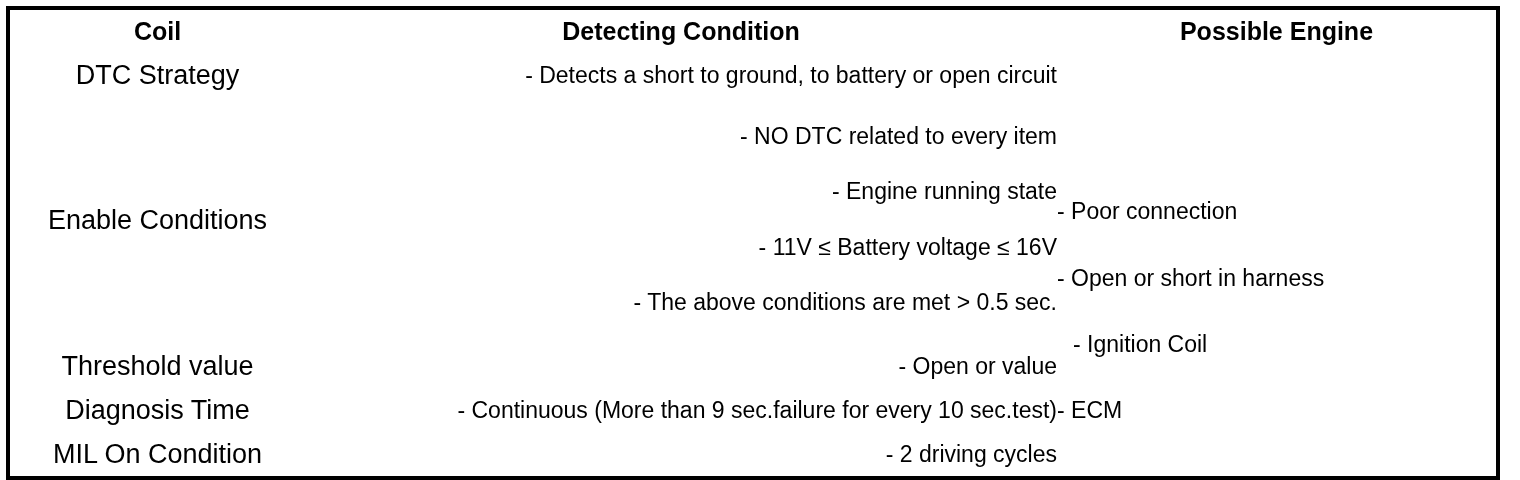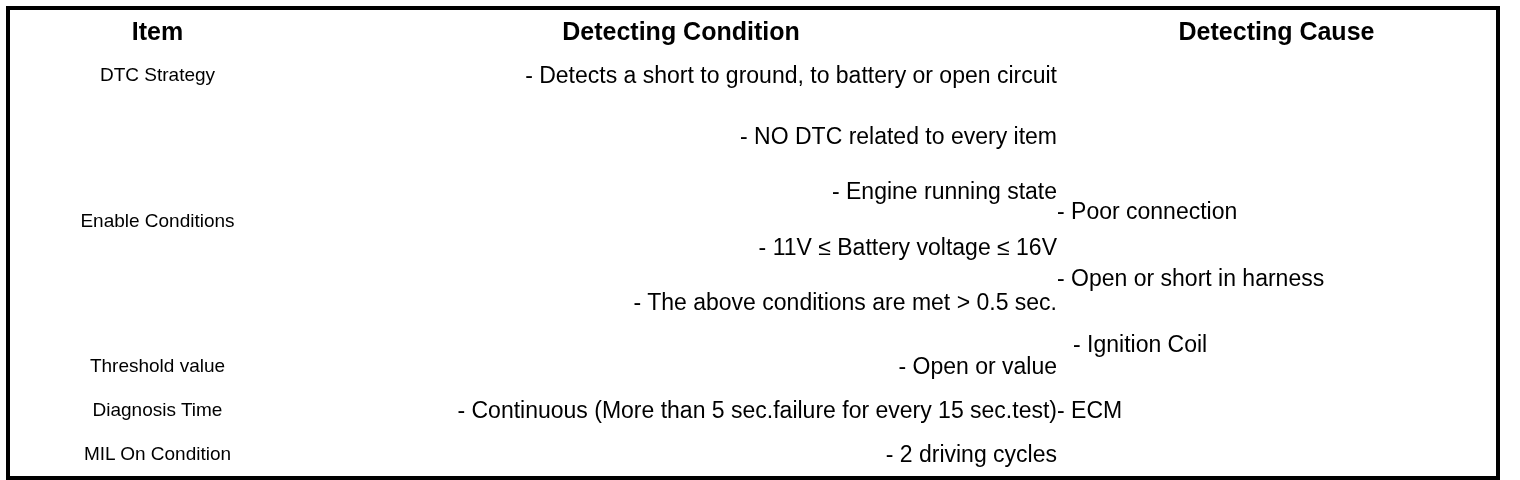--- a/index.html
+++ b/index.html
@@ -64,21 +64,21 @@
     text-align: center;
     font-weight: bold;
     font-size: 25px;
     letter-spacing: 0px;
   }
 
   
   .item-cell {
     height: 44px;
     text-align: center;
-    font-size: 19px;
+    font-size: 27px;
     font-weight: normal;
   }
   .item-cell.tall { height: 247px; }
 
   
   .detect-cell {
     text-align: right;
     font-size: 23px;
     font-weight: normal;
     padding-left: 14px;
@@ -127,23 +127,23 @@
 
   <table class="dtc-table">
     <colgroup>
       <col class="c-item">
       <col class="c-detect">
       <col class="c-cause">
     </colgroup>
 
     <thead>
       <tr>
-        <th class="hdr row-rule-bottom">Item</th>
+        <th class="hdr row-rule-bottom">Coil</th>
         <th class="hdr row-rule-bottom col-rule-left">Detecting Condition</th>
-        <th class="hdr row-rule-bottom col-rule-left">Detecting Cause</th>
+        <th class="hdr row-rule-bottom col-rule-left">Possible Engine</th>
       </tr>
     </thead>
 
     <tbody>
 
       <tr>
         <td class="item-cell row-rule-bottom-heavy">DTC Strategy</td>
         <td class="detect-cell row-rule-bottom-heavy col-rule-left">
           <div class="line">-  Detects a short to ground, to battery or open circuit</div>
         </td>
@@ -172,21 +172,21 @@
       <tr>
         <td class="item-cell row-rule-bottom">Threshold value</td>
         <td class="detect-cell row-rule-bottom col-rule-left">
           <div class="line">-  Open or value</div>
         </td>
       </tr>
 
       <tr>
         <td class="item-cell row-rule-bottom">Diagnosis Time</td>
         <td class="detect-cell row-rule-bottom col-rule-left">
-          <div class="line">-  Continuous (More than 5 sec.failure for every 15 sec.test)</div>
+          <div class="line">-  Continuous (More than 9 sec.failure for every 10 sec.test)</div>
         </td>
       </tr>
 
       <tr>
         <td class="item-cell">MIL On Condition</td>
         <td class="detect-cell col-rule-left">
           <div class="line">-  2 driving cycles</div>
         </td>
       </tr>
 

